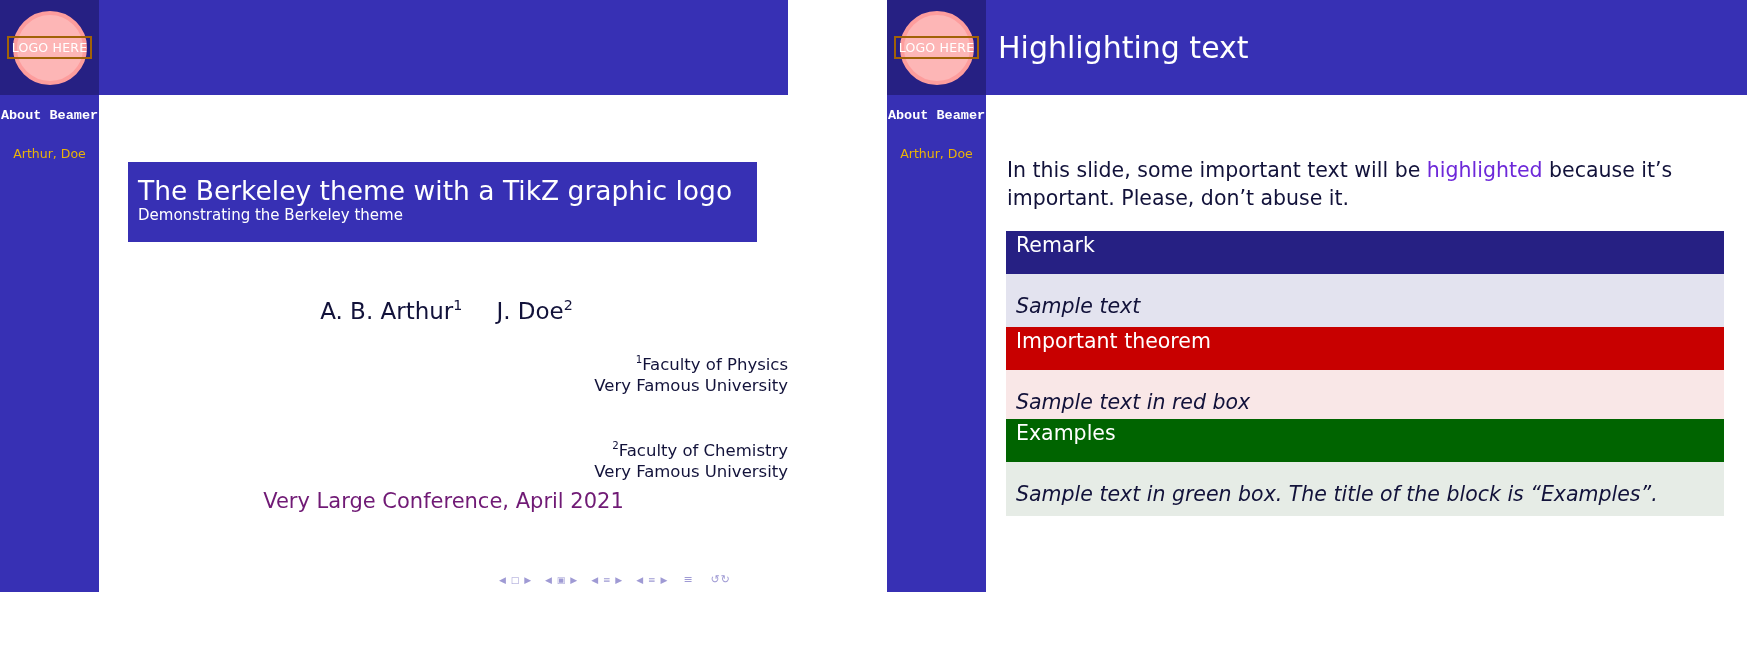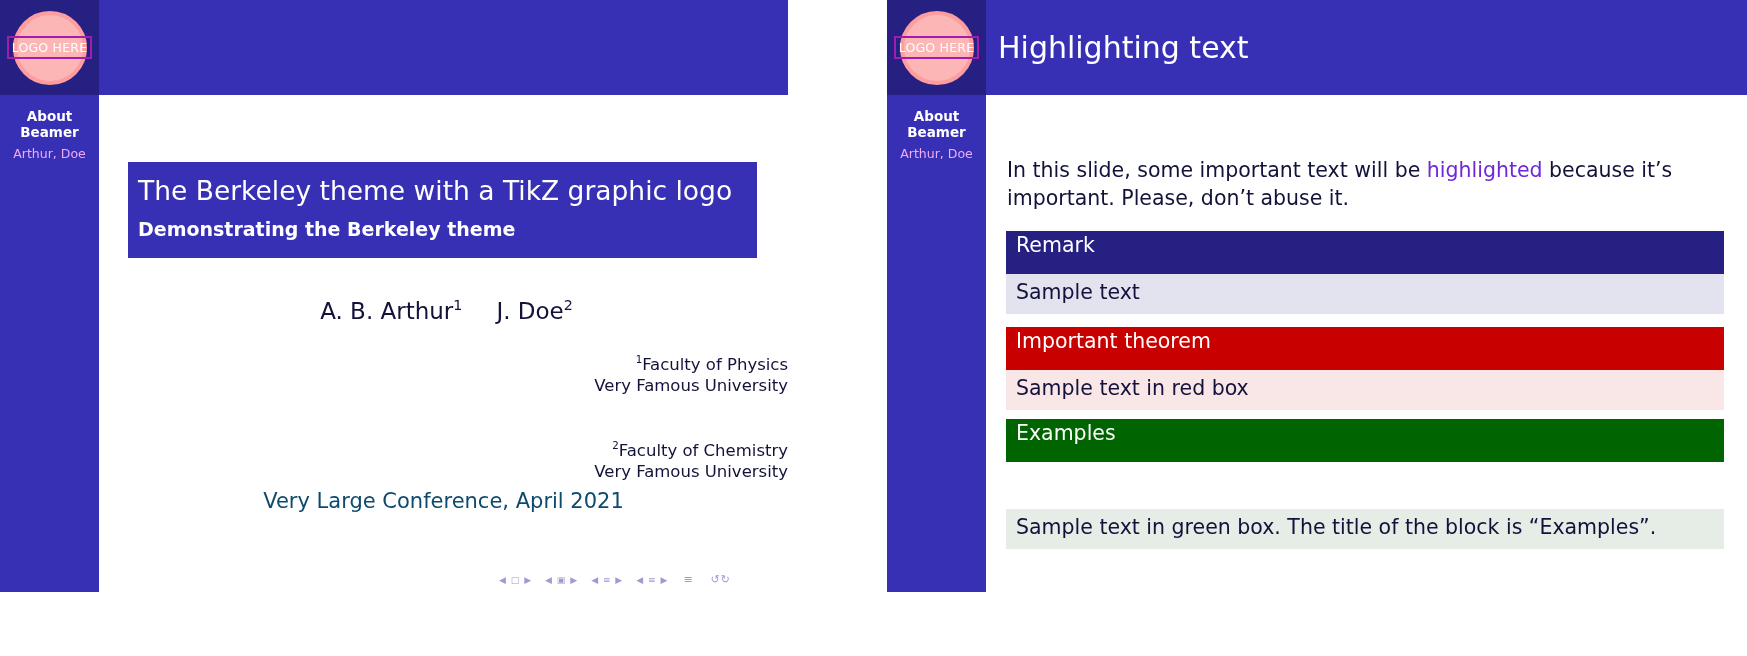--- a/index.html
+++ b/index.html
@@ -31,40 +31,41 @@
   }
   .logo-circle {
     position:absolute;
     width:74px; height:74px; border-radius:50%;
     background:#fdb6b6;
     border:4px solid #fd9d9d;
     top:11px; left:13px;
   }
   .logo-label {
     position:relative;
-    border:2px solid #a21caf;
+    border:2px solid #a16207;
     color:#ffffff;
     font-size:12.5px;
     letter-spacing:.2px;
     padding:2px 3px;
     white-space:nowrap;
     z-index:3;
     font-family:"DejaVu Sans", sans-serif;
   }
   .sb-section {
     position:absolute; top:108px; left:0; width:99px;
     text-align:center;
     color:#ffffff;
     font-size:13.5px;
     font-weight:bold;
+    font-family:Liberation Mono, monospace;
   }
   .sb-author {
     position:absolute; top:146px; left:0; width:99px;
     text-align:center;
-    color:#f0abfc;
+    color:#eab308;
     font-size:12.5px;
   }
 
   
   .headbar-1 {
     position:absolute; left:99px; top:0;
     width:689px; height:95px;
     background:#3730b4;
   }
   .body-1 {
@@ -78,41 +79,41 @@
     background:#3730b4;
     color:#ffffff;
     text-align:left;
     padding:14px 10px 18px;
   }
   .titleblock .t-main {
     font-size:26.5px; line-height:1.15; font-weight:400;
     white-space:nowrap;
   }
   .titleblock .t-sub {
-    font-size:19px; margin-top:12px; font-weight:700;
+    font-size:15px; margin-top:0; font-weight:400;
   }
   .authors {
     position:absolute; left:0; top:202px; width:689px;
     text-align:center; color:#12123a;
     font-size:23px; font-family:"DejaVu Serif", serif;
   }
   .authors .nm { font-family:"DejaVu Sans", sans-serif;margin-left:6px; }
   .authors .gapsp { display:inline-block; width:28px; }
   sup { font-size:.62em; vertical-align:super; }
 
   .affil {
     position:absolute; left:0; width:689px;
     text-align:right; color:#12123a;
     font-size:16.5px; line-height:1.3;
   }
   .affil-1 { top:258px; }
   .affil-2 { top:344px; }
   .conference {
     position:absolute; left:0; top:394px; width:689px;
-    text-align:center; color:#0c4a6e; font-size:21px;
+    text-align:center; color:#701a75; font-size:21px;
   }
 
   
   .headbar-2 {
     position:absolute; left:99px; top:0;
     width:761px; height:95px;
     background:#3730b4;
     display:flex; align-items:center;
   }
   .frametitle {
@@ -130,32 +131,33 @@
   .hl { color:#6d28d9; }
 
   .block { position:absolute; left:20px; width:718px; }
   .block-title {
     color:#ffffff; font-size:20.5px;
     padding:3px 10px 17px;
     line-height:1.12;
   }
   .block-body {
     font-size:20.5px; color:#12123a;
-    padding:6px 10px 9px;
+    padding:20px 10px 9px;
     line-height:1.2;
+    font-style:italic;
   }
   .blk-remark  { top:136px; }
   .blk-remark  .block-title { background:#262083; }
   .blk-remark  .block-body  { background:#e3e3ef; }
   .blk-theorem { top:232px; }
   .blk-theorem .block-title { background:#c80000; }
   .blk-theorem .block-body  { background:#f9e7e7; }
   .blk-example { top:324px; }
   .blk-example .block-title { background:#006400; }
-  .blk-example .block-body  { background:#e6ece6;margin-top:47px; }
+  .blk-example .block-body  { background:#e6ece6; }
 
   
   .navbar {
     position:absolute; bottom:6px;
     display:flex; align-items:center;
     color:#9f9ad4; font-size:11px; gap:2px;
   }
   .nav-1 { left:400px; }
   .navbar .grp { display:flex; align-items:center; margin-right:11px; letter-spacing:1px; }
   .navbar .sym { font-size:9px; }

